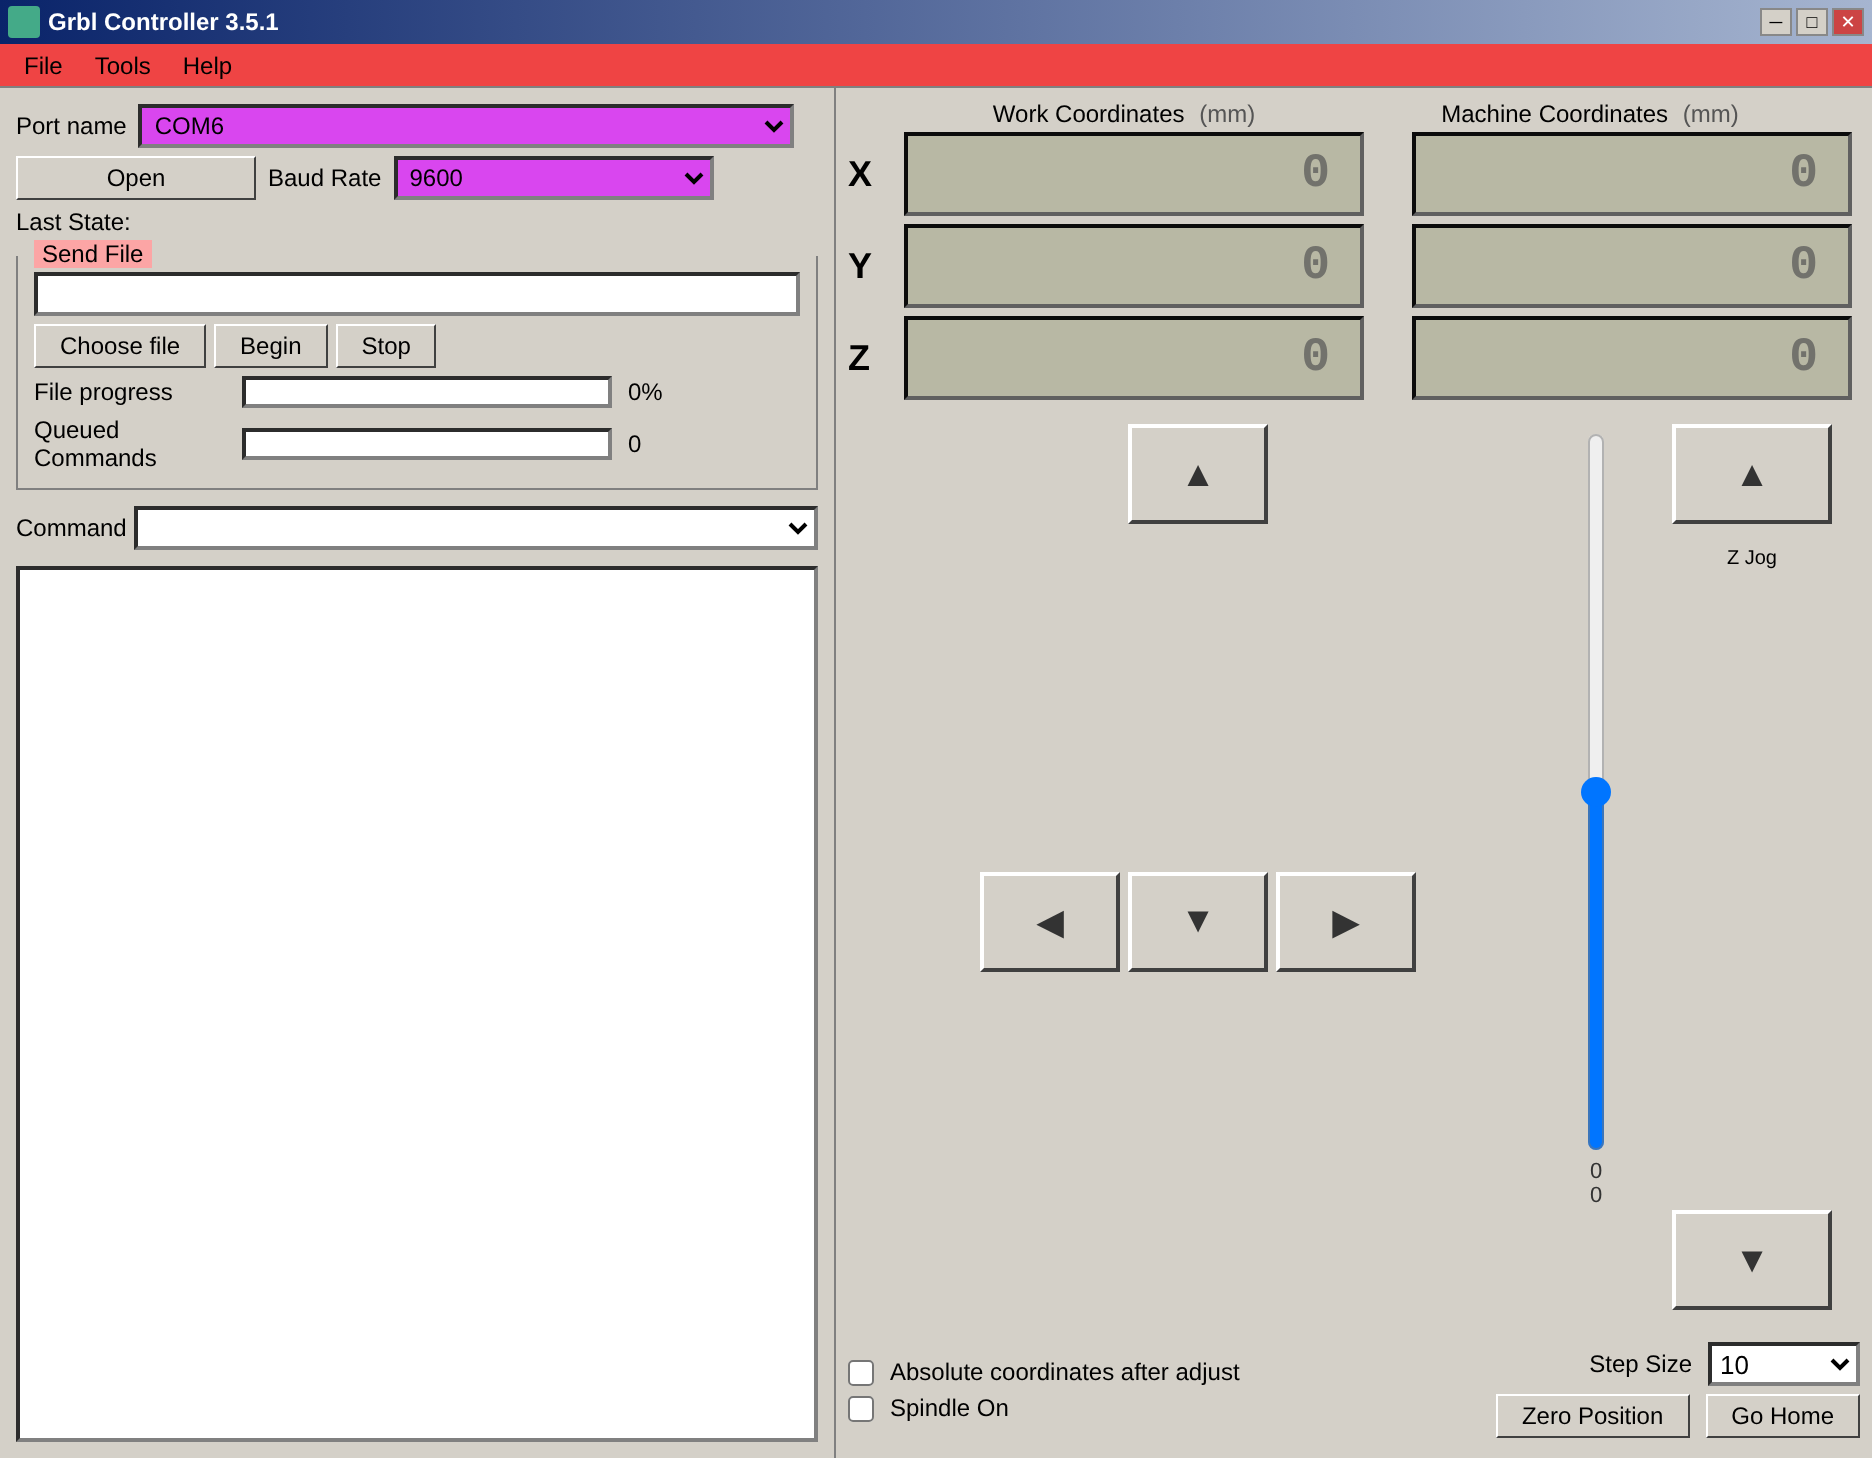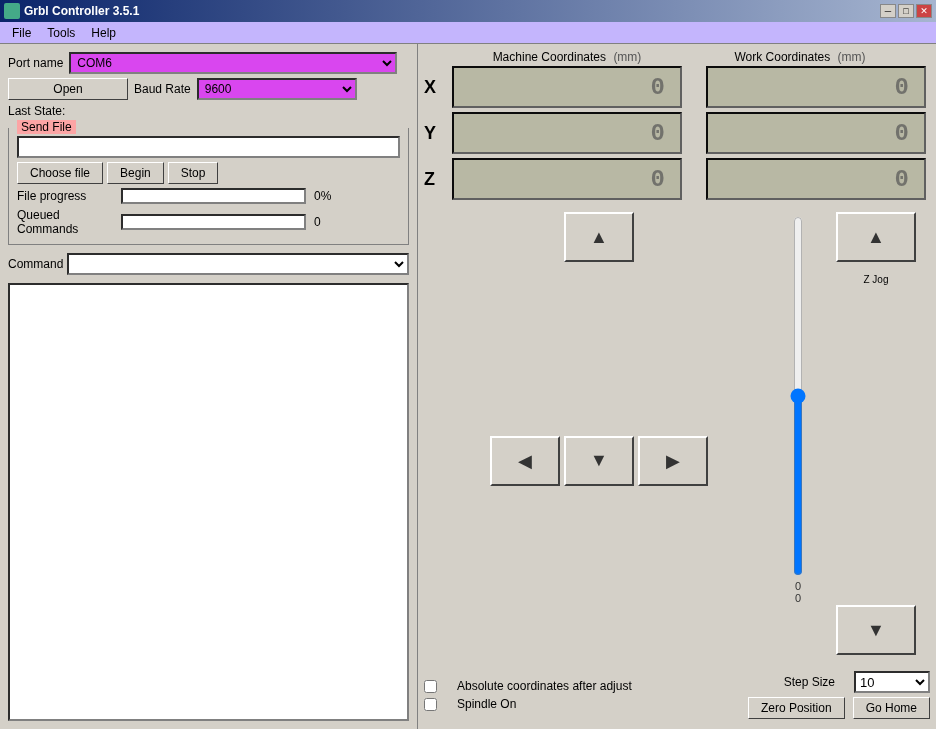--- a/index.html
+++ b/index.html
@@ -49,21 +49,21 @@
       align-items: center;
       justify-content: center;
       font-size: 9px;
       cursor: pointer;
       color: #000;
     }
     .title-btn.close { background: #c44; color: white; }
 
     
     .menu-bar {
-      background: #c4b5fd;
+      background: #ef4444;
       border-bottom: 1px solid #808080;
       height: 22px;
       display: flex;
       align-items: center;
       padding: 0 4px;
     }
     .menu-item {
       padding: 2px 8px;
       cursor: pointer;
       font-size: 12px;
@@ -321,33 +321,33 @@
     .bottom-controls {
       display: flex;
       align-items: center;
       gap: 16px;
       flex-wrap: wrap;
       padding: 4px 0;
     }
     .checkbox-row {
       display: flex;
       align-items: flex-end;
-      gap: 20px;
+      gap: 8px;
     }
     .bottom-right {
       display: flex;
       flex-direction: column;
       align-items: flex-end;
       gap: 4px;
       margin-left: auto;
     }
     .step-size-row {
       display: flex;
       align-items: center;
-      gap: 19px;
+      gap: 8px;
     }
     .step-label { font-size: 12px; }
     .step-select {
       width: 76px;
       height: 22px;
       background: white;
       border: 2px inset #808080;
       font-size: 13px;
     }
     .footer-btns {
@@ -474,26 +474,26 @@
     </div>
 
     <div class="console-area"></div>
   </div>
 
   <div class="right-panel">
 
     <div>
 
       <div style="display:flex; padding-left:28px; gap:8px; margin-bottom:2px;">
+        <div style="width:220px; text-align:center;">
+          <span>Work Coordinates</span>
+          <span class="unit-label">(mm)</span>
+        </div>
         <div style="width:230px; text-align:center;">
           <span>Machine Coordinates</span>
-          <span class="unit-label">(mm)</span>
-        </div>
-        <div style="width:220px; text-align:center;">
-          <span>Work Coordinates</span>
           <span class="unit-label">(mm)</span>
         </div>
       </div>
 
       <div class="axis-row" style="margin-bottom:4px;">
         <span class="axis-letter">X</span>
         <div class="digit-display">
           <span style="font-size:24px; letter-spacing:3px; color:#555; opacity:0.7;">0</span>
         </div>
         <div style="width:8px;"></div>

